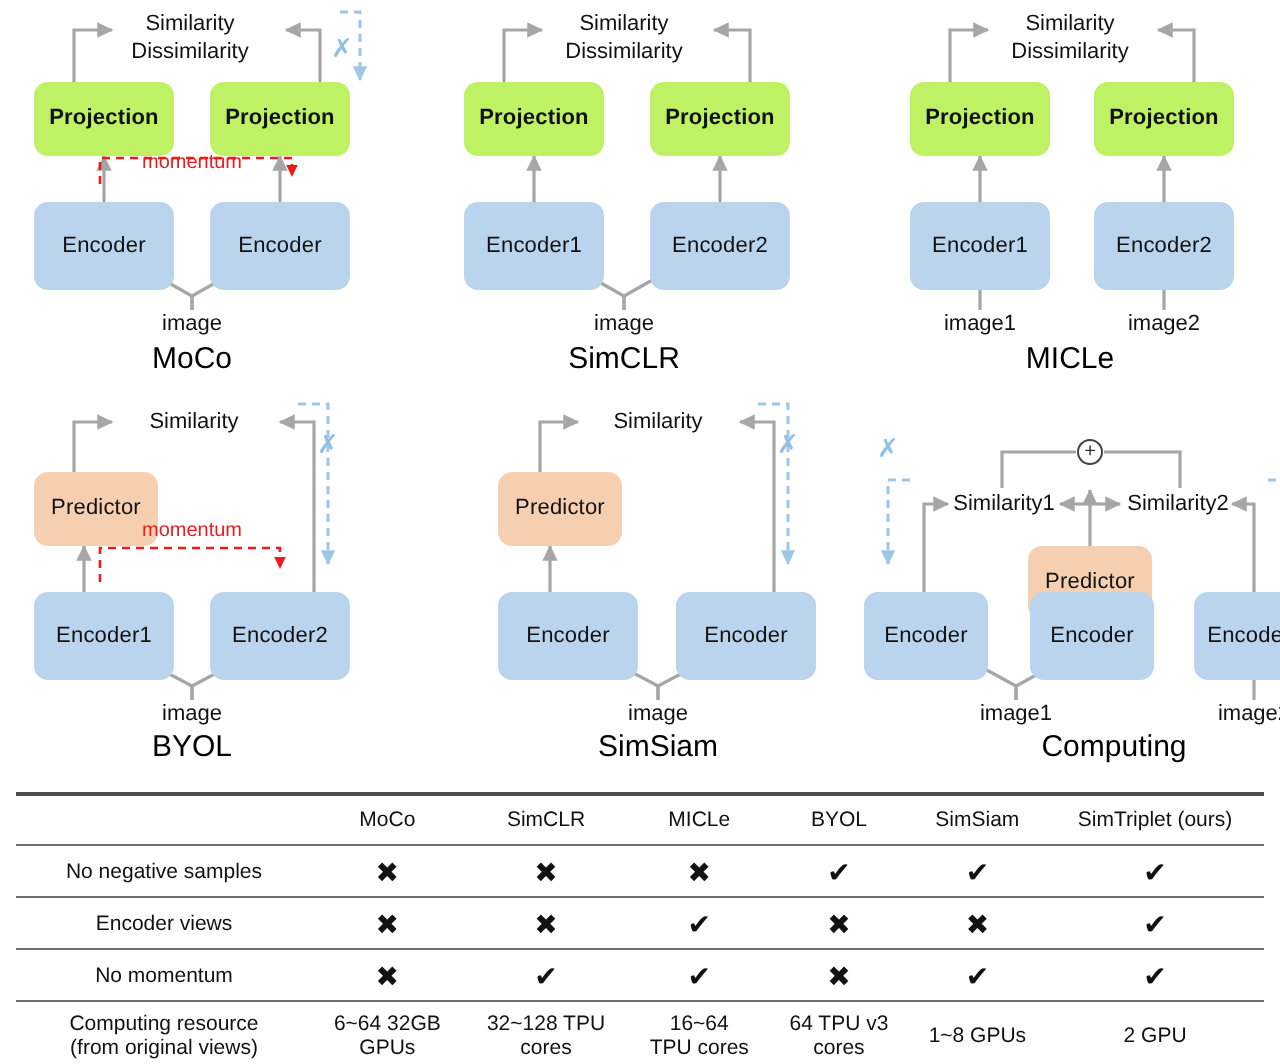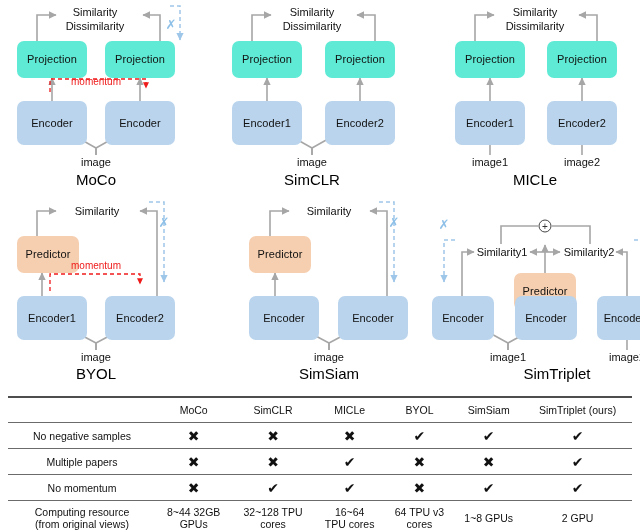--- a/index.html
+++ b/index.html
@@ -27,21 +27,21 @@
     border-radius: 7px;
     display: flex;
     align-items: center;
     justify-content: center;
     font-size: 11px;
     line-height: 1;
     color: #111;
     letter-spacing: 0.1px;
     white-space: nowrap;
   }
-  .box.proj { background: #5eead4; }
+  .box.proj { background: #bef264; font-weight: bold; }
   .box.enc  { background: #b9d4ec; }
   .box.pred { background: #f6cfb0; }
 
   
   .lbl {
     position: absolute;
     font-size: 11px;
     line-height: 12px;
     white-space: nowrap;
     color: #111;
@@ -268,21 +268,21 @@
     <div class="lbl center" style="left:490px; top:246px;">Similarity1</div>
     <div class="lbl center" style="left:577px; top:246px;">Similarity2</div>
     <div class="box pred" style="left:502px; top:273px; width:62px; height:37px;">Predictor</div>
     <div class="box enc" style="left:420px; top:296px; width:62px; height:44px;">Encoder</div>
     <div class="box enc" style="left:503px; top:296px; width:62px; height:44px;">Encoder</div>
     <div class="box enc" style="left:585px; top:296px; width:55px; height:44px;">Encoder</div>
     <div class="stopx" style="left:432px; top:224px;">✗</div>
     <div class="stopx" style="left:633px; top:224px;">✗</div>
     <div class="lbl center" style="left:496px; top:351px;">image1</div>
     <div class="lbl center" style="left:615px; top:351px;">image2</div>
-    <div class="title" style="left:545px; top:366px;">SimTriplet</div>
+    <div class="title" style="left:545px; top:366px;">Computing</div>
   </div>
 </div>
 
 <table class="cmp">
   <thead>
     <tr class="hdr rule-top">
       <th class="rowlabel"></th>
       <th>MoCo</th>
       <th>SimCLR</th>
       <th>MICLe</th>
@@ -295,21 +295,21 @@
     <tr class="rowline rule-thin">
       <td class="rowlabel">No negative samples</td>
       <td class="mark no">✖</td>
       <td class="mark no">✖</td>
       <td class="mark no">✖</td>
       <td class="mark yes">✔</td>
       <td class="mark yes">✔</td>
       <td class="mark yes">✔</td>
     </tr>
     <tr class="rowline rule-thin">
-      <td class="rowlabel">Multiple papers</td>
+      <td class="rowlabel">Encoder views</td>
       <td class="mark no">✖</td>
       <td class="mark no">✖</td>
       <td class="mark yes">✔</td>
       <td class="mark no">✖</td>
       <td class="mark no">✖</td>
       <td class="mark yes">✔</td>
     </tr>
     <tr class="rowline rule-thin">
       <td class="rowlabel">No momentum</td>
       <td class="mark no">✖</td>
@@ -318,21 +318,21 @@
       <td class="mark no">✖</td>
       <td class="mark yes">✔</td>
       <td class="mark yes">✔</td>
     </tr>
     <tr class="lastrow rule-thin rule-bot">
       <td class="rowlabel">
         <div>Computing resource</div>
         <div>(from original views)</div>
       </td>
       <td>
-        <div>8~44 32GB</div>
+        <div>6~64 32GB</div>
         <div>GPUs</div>
       </td>
       <td>
         <div>32~128 TPU</div>
         <div>cores</div>
       </td>
       <td>
         <div>16~64</div>
         <div>TPU cores</div>
       </td>

